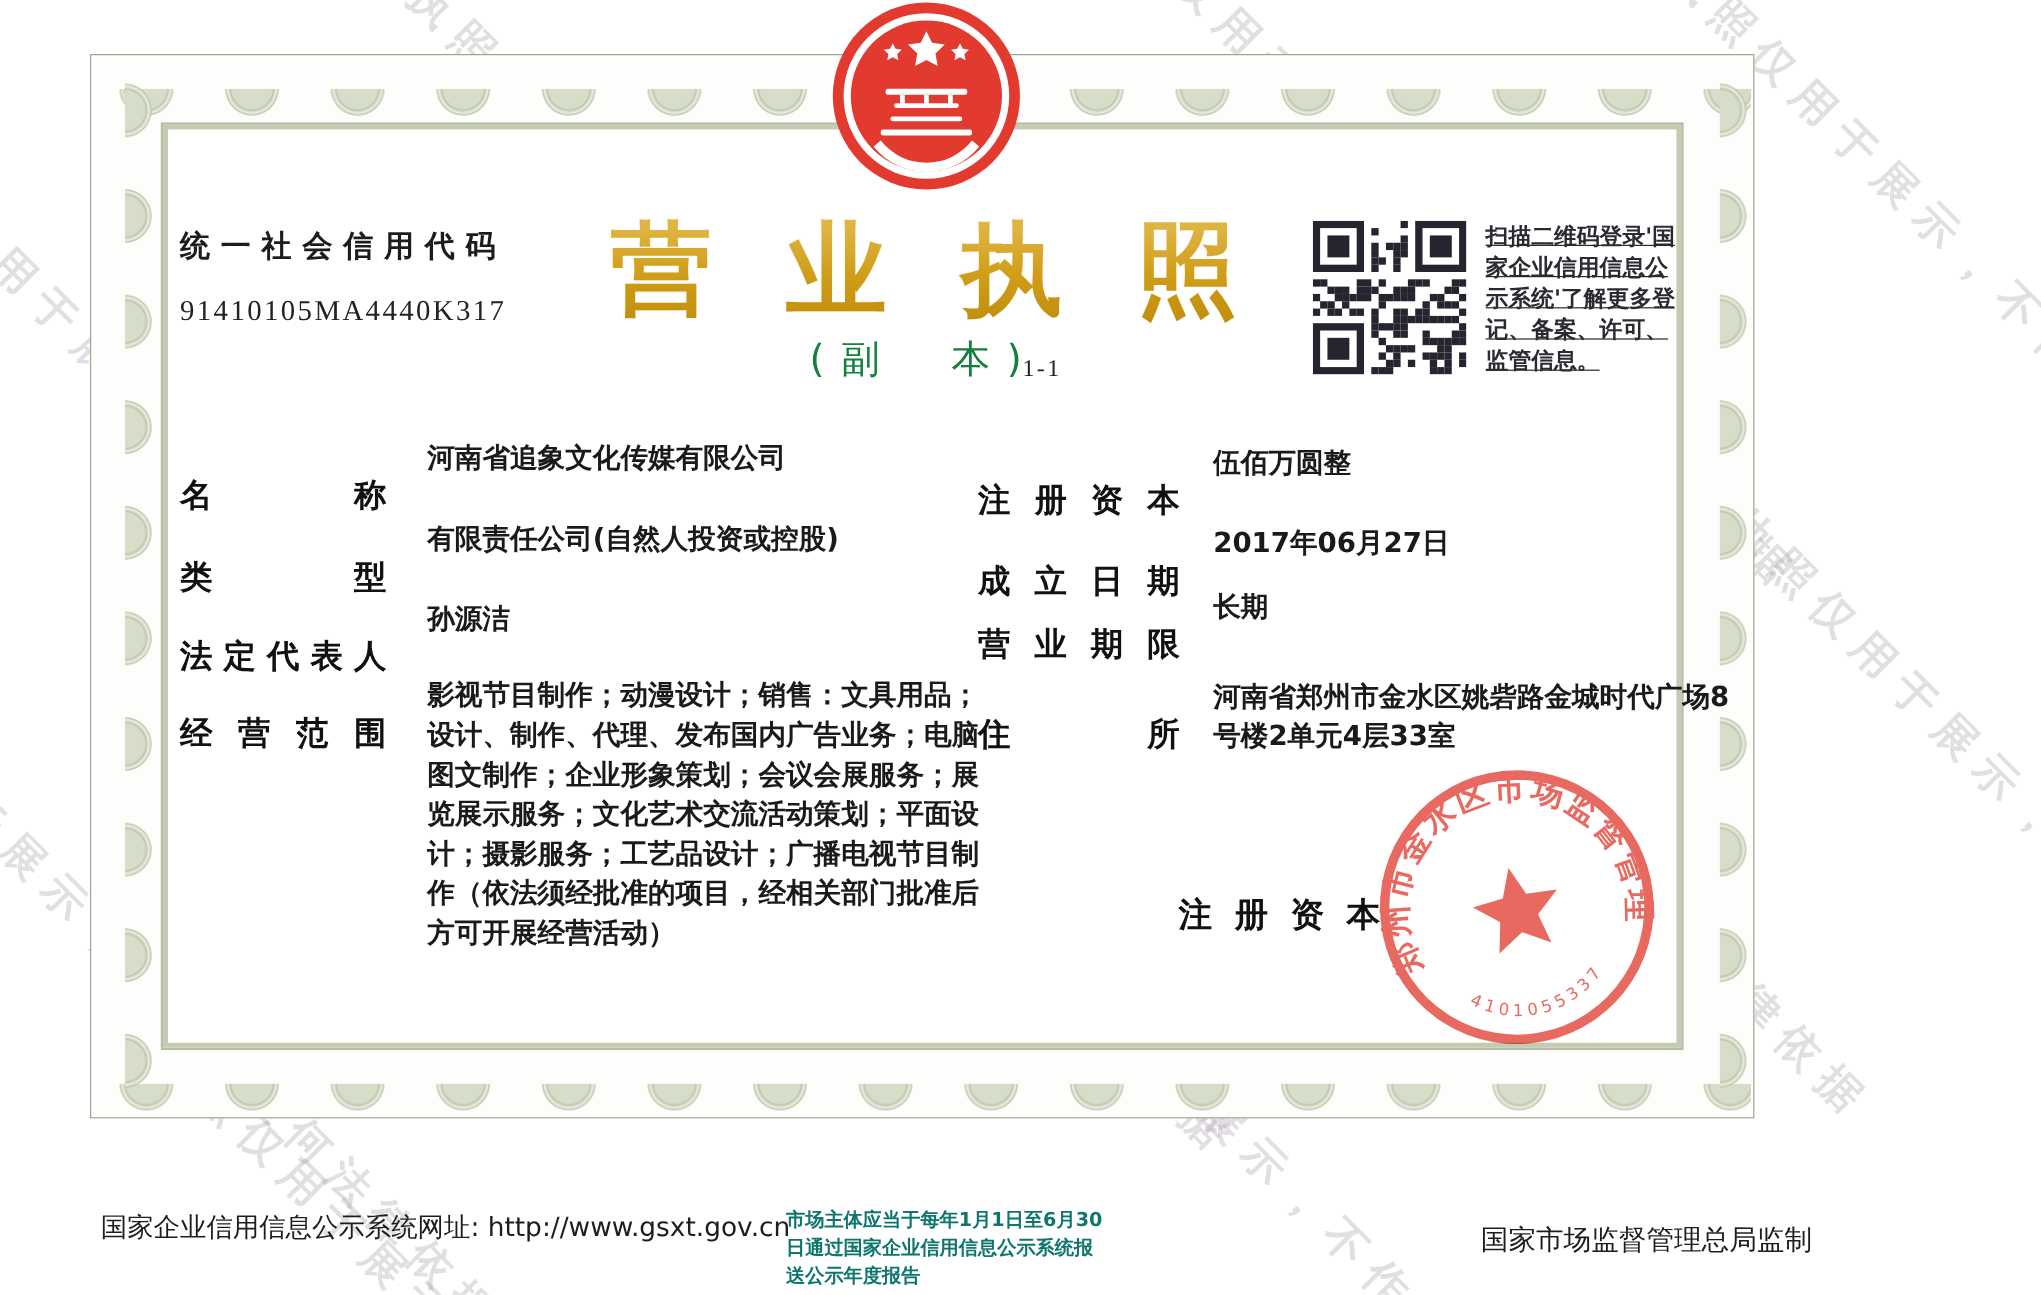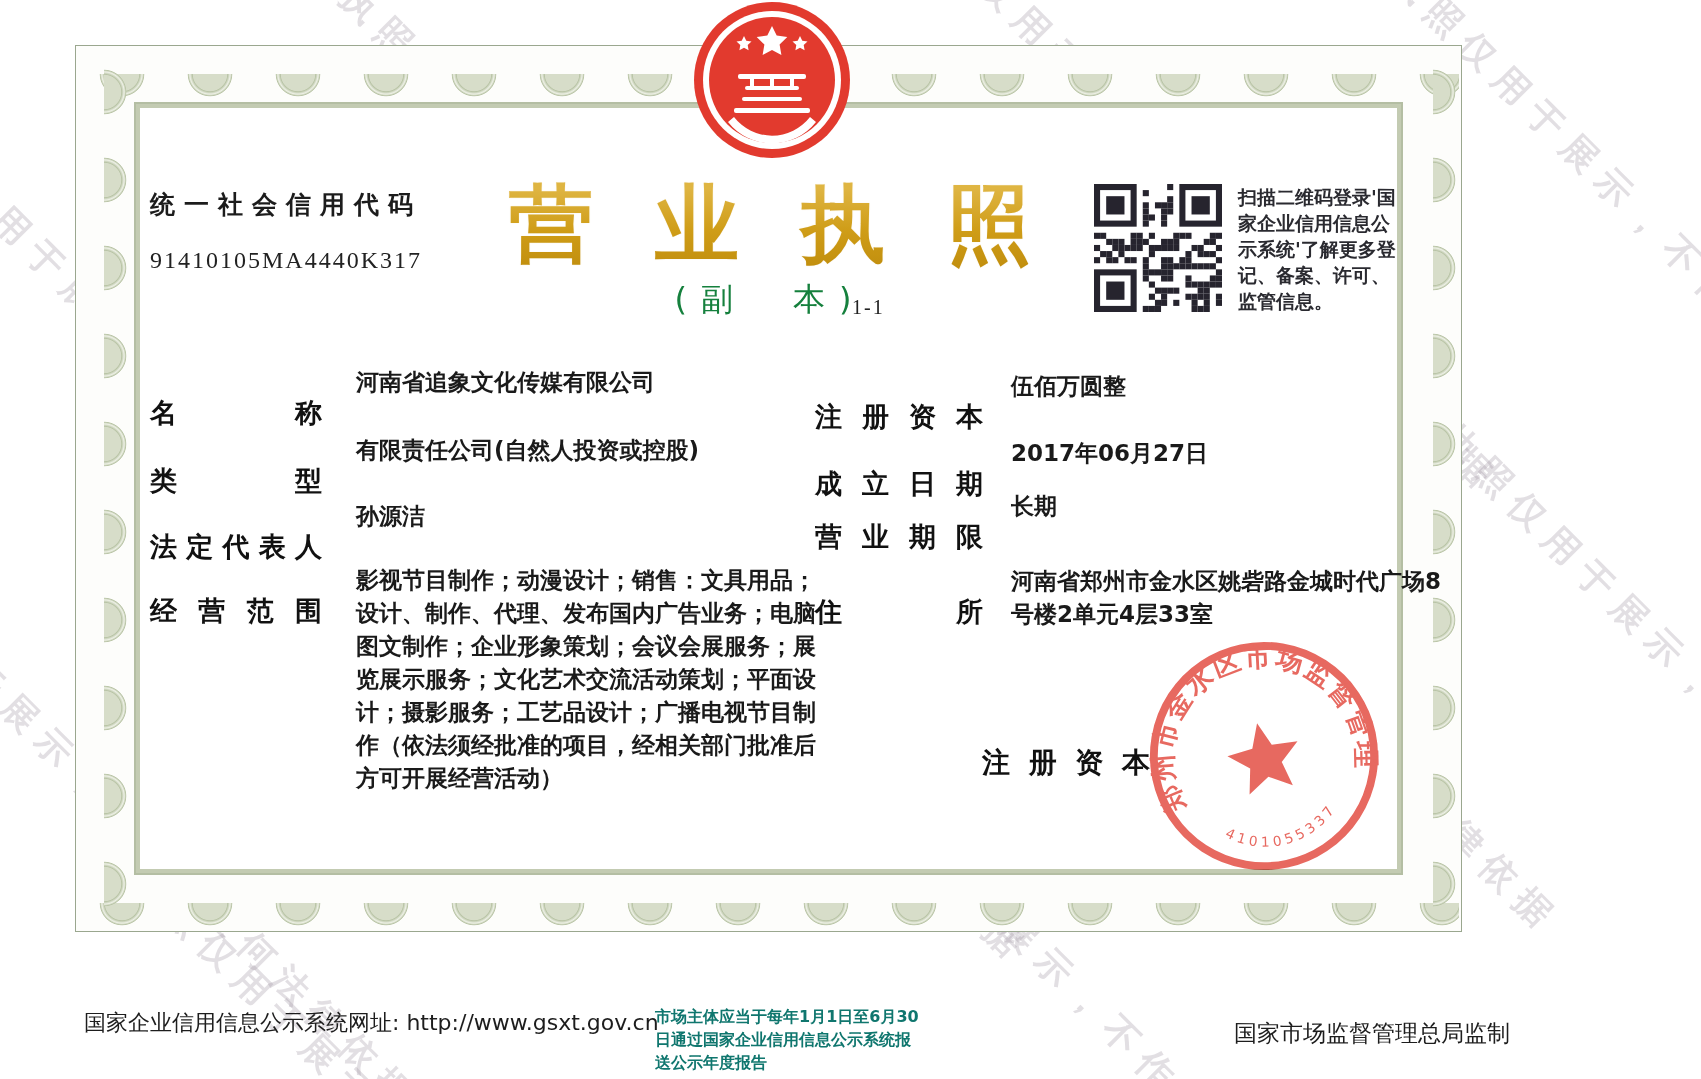--- a/index.html
+++ b/index.html
@@ -46,21 +46,21 @@
            background:linear-gradient(180deg,#e8c052 18%, #d3a019 55%, #c08c0c 90%);
            -webkit-background-clip:text; background-clip:text; color:transparent;
            text-shadow:0 0 1px rgba(197,148,20,0.25); }
   .subtitle { position:absolute; left:0; width:1540px; top:278px; text-align:center;
               font-size:32px; color:#15803d; letter-spacing:14px; }
   .copyno { position:absolute; left:852px; top:296px; font-size:20px; color:#222;
             font-family:"Liberation Serif", serif; letter-spacing:2px; }
 
   .qr { position:absolute; left:1094px; top:184px; width:128px; height:128px; }
   .qr-caption { position:absolute; left:1238px; top:184px; width:168px;
-                font-size:19px; line-height:26px; font-weight:bold; color:#2a2a30; }
+                font-size:19px; line-height:26px; font-weight:bold; color:#2a2a30;text-decoration:underline; }
 
   
   .field { position:absolute; }
   .flabel { display:inline-block; vertical-align:top; font-size:27px; font-weight:bold; color:#111;
             text-align:justify; text-align-last:justify;margin-top:29px; }
   .fvalue { display:inline-block; vertical-align:top; font-size:23px; color:#1a1a1a; line-height:33px;font-weight:bold; }
   .left-col .flabel { width:172px; margin-right:34px; }
   .right-col .flabel { width:168px; margin-right:28px; }
   .left-col .fvalue { width:478px; }
   .right-col .fvalue { width:430px; }

